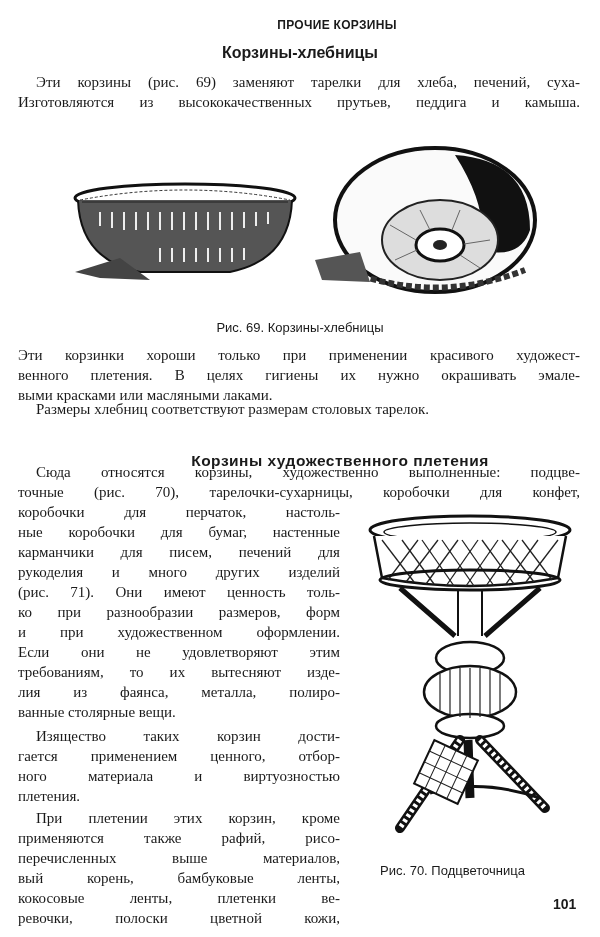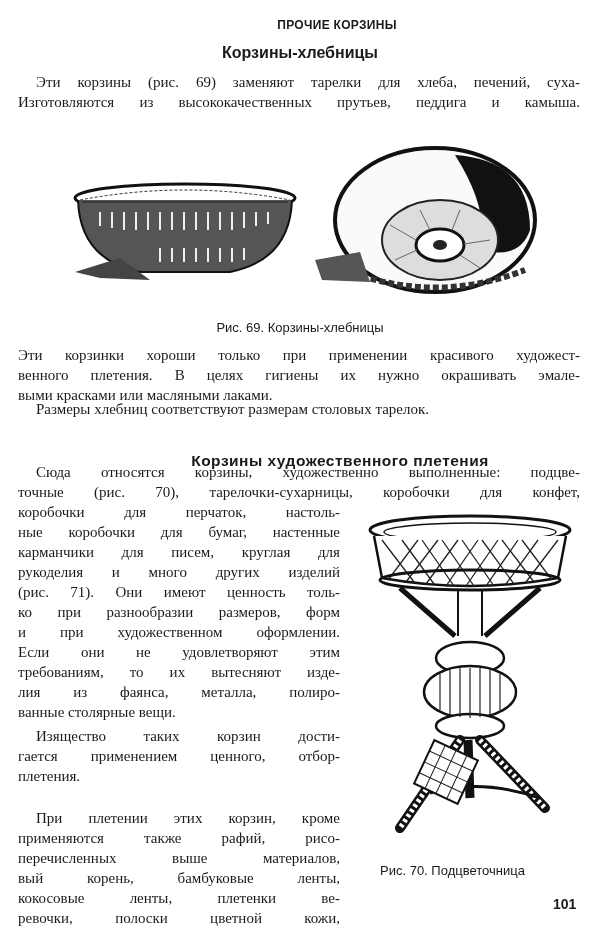--- a/index.html
+++ b/index.html
@@ -100,34 +100,35 @@
   <div class="abs center h3" style="top:452px;margin-left:40px;">Корзины художественного плетения</div>
 
   <div class="abs para" style="top:462px; left:18px; width:562px;">
     <span class="line" style="padding-left:18px;">Сюда относятся корзины, художественно выполненные: подцве-</span>
     <span class="line">точные (рис. 70), тарелочки-сухарницы, коробочки для конфет,</span>
   </div>
 
   <div class="abs para" style="top:502px; left:18px; width:322px;">
     <span class="line">коробочки для перчаток, настоль-</span>
     <span class="line">ные коробочки для бумаг, настенные</span>
-    <span class="line">карманчики для писем, круглая для</span>
+    <span class="line">карманчики для писем, печений для</span>
     <span class="line">рукоделия и много других изделий</span>
     <span class="line">(рис. 71). Они имеют ценность толь-</span>
     <span class="line">ко при разнообразии размеров, форм</span>
     <span class="line">и при художественном оформлении.</span>
     <span class="line">Если они не удовлетворяют этим</span>
     <span class="line">требованиям, то их вытесняют изде-</span>
     <span class="line">лия из фаянса, металла, полиро-</span>
     <span class="line last">ванные столярные вещи.</span>
   </div>
 
   <div class="abs para" style="top:726px; left:18px; width:322px;">
     <span class="line" style="padding-left:18px;">Изящество таких корзин дости-</span>
     <span class="line">гается применением ценного, отбор-</span>
+    <span class="line">ного материала и виртуозностью</span>
     <span class="line last">плетения.</span>
   </div>
 
   <div class="abs para" style="top:808px; left:18px; width:322px;">
     <span class="line" style="padding-left:18px;">При плетении этих корзин, кроме</span>
     <span class="line">применяются также рафий, рисо-</span>
     <span class="line">перечисленных выше материалов,</span>
     <span class="line">вый корень, бамбуковые ленты,</span>
     <span class="line">кокосовые ленты, плетенки ве-</span>
     <span class="line">ревочки, полоски цветной кожи,</span>

